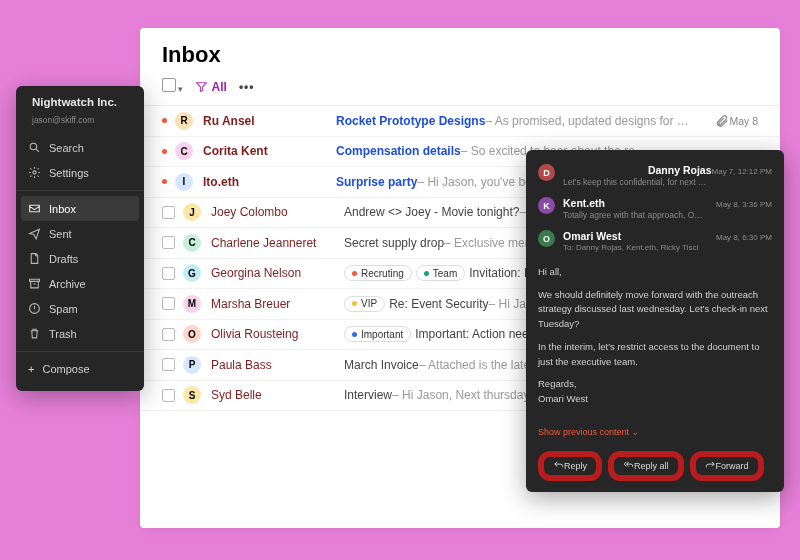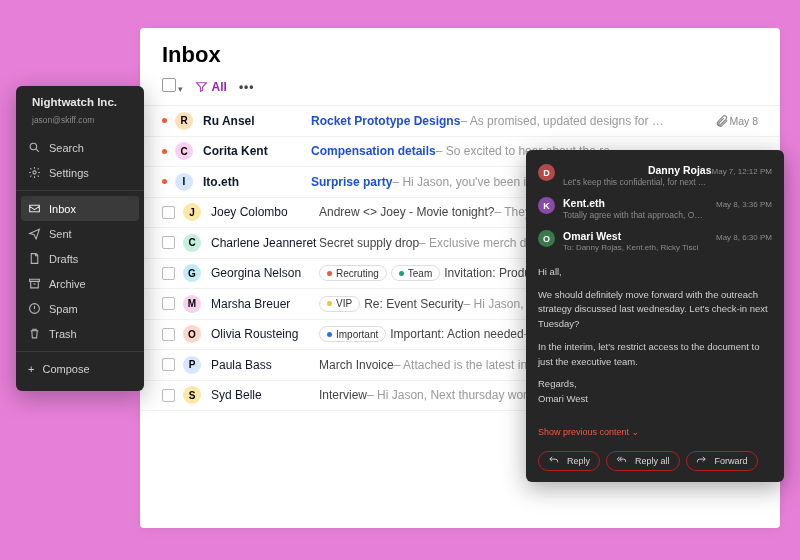--- a/index.html
+++ b/index.html
@@ -9,21 +9,21 @@
 .toolbar{display:flex;align-items:center;gap:12px;padding:0 22px 10px;font-size:12px}
 .sel{width:14px;height:14px;border:1.3px solid #999;border-radius:2px;display:inline-block}
 .chev{font-size:9px;color:#666;margin-left:2px}
 .filter{display:flex;align-items:center;gap:4px;color:#a21caf}
 .dots{color:#444;letter-spacing:1px;font-weight:bold}
 .list{border-top:1px solid #eee}
 .row{display:flex;align-items:center;padding:0 22px;height:30.5px;border-bottom:1px solid #f1f1f1;font-size:12px;white-space:nowrap;overflow:hidden}
 .dot{width:5px;height:5px;border-radius:50%;background:#ef5a3c;margin-right:8px;flex-shrink:0}
 .ck{width:13px;height:13px;border:1.3px solid #bbb;border-radius:2px;margin-right:8px;flex-shrink:0}
 .av{width:18px;height:18px;border-radius:50%;display:flex;align-items:center;justify-content:center;font-size:10px;font-weight:600;margin-right:10px;flex-shrink:0}
-.sender{width:108px;flex-shrink:0;color:#0f172a;overflow:hidden;text-overflow:ellipsis}
+.sender{width:133px;flex-shrink:0;color:#7f1d1d;overflow:hidden;text-overflow:ellipsis}
 .sender.b{font-weight:600}
 .content{flex:1;overflow:hidden;text-overflow:ellipsis;color:#999;display:flex;align-items:center}
 .subj{color:#444}
 .subj.b{font-weight:600;color:#1d4ed8}
 .tag{display:inline-flex;align-items:center;gap:4px;border:1px solid #ddd;border-radius:10px;padding:1.5px 7px;font-size:10px;margin-right:4px;color:#333}
 .tdot{width:5px;height:5px;border-radius:50%}
 .date{color:#888;font-size:10.5px;flex-shrink:0}
 .clip{width:14px;height:14px;margin-left:6px;flex-shrink:0}
 
 .sidebar{position:absolute;left:16px;top:86px;width:128px;background:#262626;border-radius:6px;color:#e6e6e6;padding:10px 0;font-size:11px;box-shadow:0 6px 24px rgba(0,0,0,.3)}
@@ -40,21 +40,21 @@
 .tav{width:17px;height:17px;border-radius:50%;flex-shrink:0;display:flex;align-items:center;justify-content:center;font-size:9px;font-weight:600;color:#fff}
 .tbody{flex:1;min-width:0}
 .tname{font-weight:600;font-size:10.5px;color:#fff}
 .tprev{font-size:8.5px;color:#8a8a8a;margin-top:1px;white-space:nowrap;overflow:hidden;text-overflow:ellipsis}
 .tdate{font-size:8px;color:#8a8a8a;flex-shrink:0}
 .trecip{font-size:8px;color:#8a8a8a;margin-top:1px}
 .msgbody{padding:8px 12px;font-size:9.5px;line-height:1.55;color:#d0d0d0}
 .msgbody p{margin-bottom:8px}
 .showprev{padding:4px 12px 8px;font-size:9px;color:#ef5a3c}
 .actions{display:flex;gap:6px;padding:6px 12px 2px}
-.abtn{flex-shrink:0;border:1px solid #b91c1c;border-radius:12px;padding:3.5px 9px;font-size:9px;color:#d8d8d8;display:flex;align-items:center;gap:8px}
+.abtn{flex-shrink:0;border:6px solid #b91c1c;border-radius:12px;padding:3.5px 9px;font-size:9px;color:#d8d8d8;display:flex;align-items:center;gap:0}
 </style>
 </head>
 <body>
 
 <div class="main">
   <div class="title">Inbox</div>
   <div class="toolbar">
     <span><span class="sel"></span><span class="chev">▾</span></span>
     <span class="filter">
       <svg class="sb-ic" viewBox="0 0 24 24" fill="none" stroke="currentColor" stroke-width="2">

